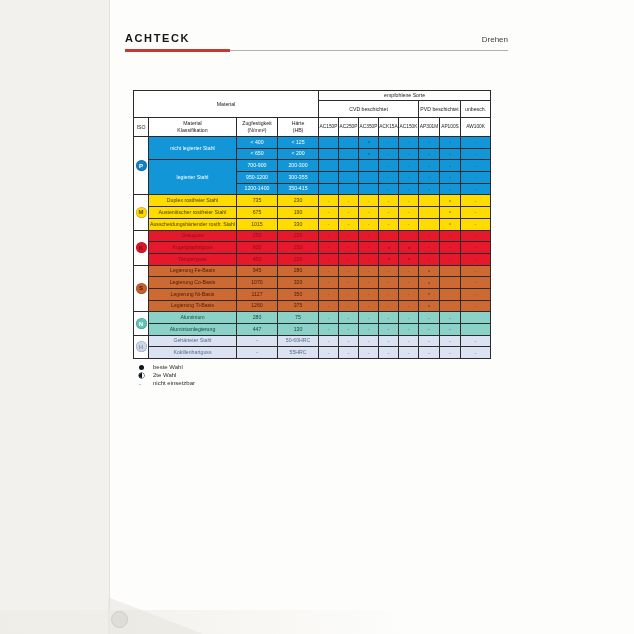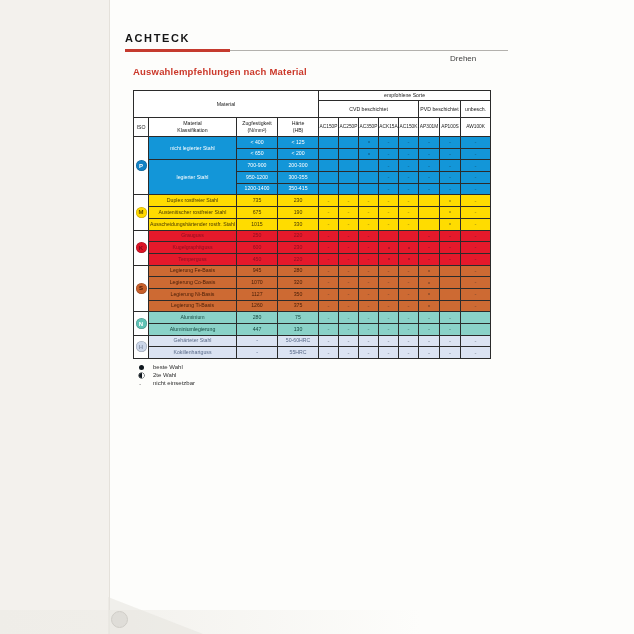--- a/index.html
+++ b/index.html
@@ -12,21 +12,21 @@
   .canvas{position:absolute;inset:0;}
   
   .edge-left{position:absolute;left:0;top:0;width:109px;height:634px;background:#f3f1ed;border-right:1px solid #e4e1db;}
   .bottom-shade{position:absolute;left:0;top:610px;width:420px;height:24px;background:linear-gradient(90deg,#efede8,rgba(253,253,251,0));}
   .corner-fold{position:absolute;left:108px;top:597px;width:95px;height:37px;background:#e6e4df;opacity:.55;clip-path:polygon(0 0,0 100%,100% 100%);}
   .watermark-circle{position:absolute;left:111px;top:611px;width:15px;height:15px;border-radius:50%;background:#dedcd7;border:1px solid #cccac4;opacity:.9;}
   
   .brand{position:absolute;left:125px;top:32px;font-size:11px;font-weight:bold;letter-spacing:1.6px;color:#161616;transform:scaleY(1.05);}
   .header-rule{position:absolute;left:125px;top:50px;width:383px;height:1px;background:#b3b1ad;}
   .header-rule-accent{position:absolute;left:125px;top:49px;width:105px;height:2.5px;background:#c53a2e;}
-  .section-label{position:absolute;left:450px;top:54px;width:58px;text-align:left;font-size:8px;color:#3c3c3c;}
+  .section-label{position:absolute;left:450px;top:35px;width:58px;text-align:right;font-size:8px;color:#3c3c3c;}
   .page-title{position:absolute;left:133px;top:66px;margin:0;font-size:9.5px;font-weight:bold;color:#cb382a;letter-spacing:.2px;}
   
   table.rec{position:absolute;left:133px;top:90px;width:357px;border-collapse:collapse;table-layout:fixed;}
   .rec th,.rec td{border:0.5px solid #2b2b2b;padding:0;text-align:center;vertical-align:middle;overflow:hidden;white-space:nowrap;}
   .rec thead th{background:#fff;font-weight:normal;color:#1a1a1a;font-size:5.2px;line-height:1.3;}
   .rec thead tr.hr-a{height:10px;}
   .rec thead tr.hr-b{height:17px;}
   .rec thead tr.hr-c{height:19px;}
   .rec thead th.grade{font-size:4.8px;}
   .rec tbody tr{height:11.7px;}
@@ -53,21 +53,20 @@
   <div class="edge-left"></div>
   <div class="bottom-shade"></div>
   <div class="corner-fold"></div>
   <div class="watermark-circle"></div>
 
   <div class="brand">ACHTECK</div>
   <div class="header-rule"></div>
   <div class="header-rule-accent"></div>
   <div class="section-label">Drehen</div>
 
-  <h1 class="page-title">Auswahlempfehlungen nach Material</h1>
 
   <table class="rec">
     <colgroup>
       <col style="width:15px">
         <col style="width:88px">
         <col style="width:41px">
         <col style="width:41px">
       <col style="width:20px">
         <col style="width:20px">
         <col style="width:20px">

